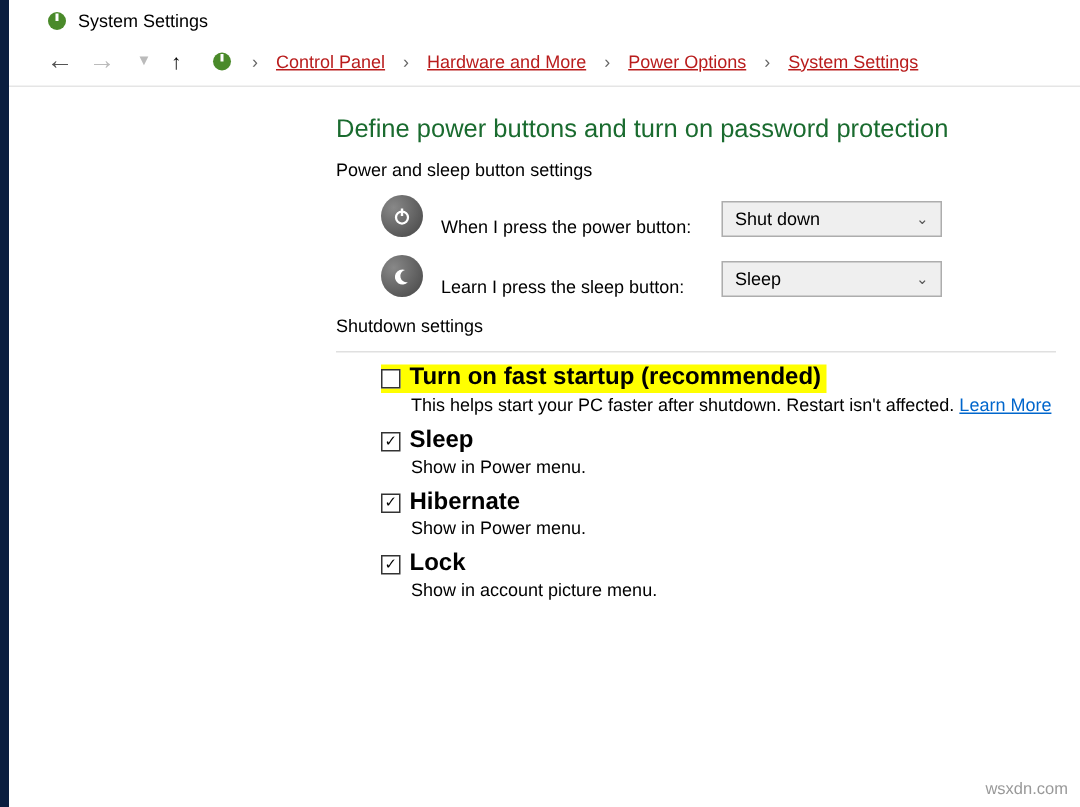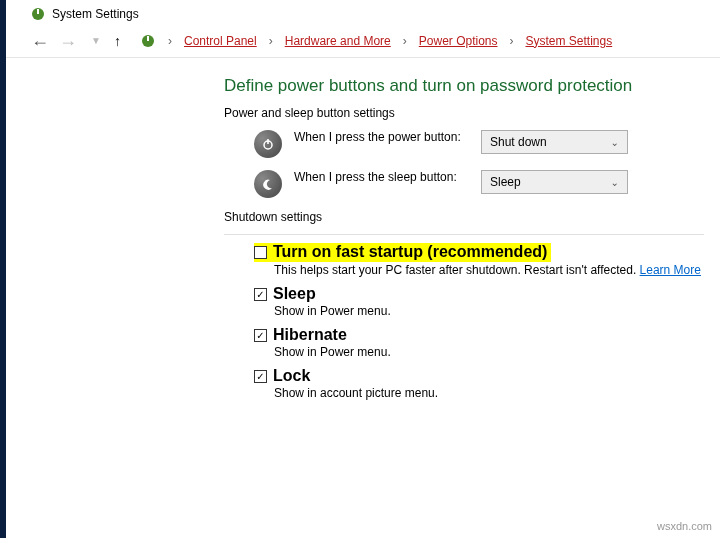--- a/index.html
+++ b/index.html
@@ -72,21 +72,21 @@
       margin-bottom: 16px;
       line-height: 1.4;
     }
     .section-label {
       font-size: 12px;
       margin: 8px 0 10px 0;
       color: #000;
     }
     .button-row {
       display: flex;
-      align-items: flex-start;
+      align-items: flex-end;
       gap: 12px;
       margin: 6px 0 12px 30px;
     }
     .power-circle {
       width: 28px; height: 28px;
       border-radius: 50%;
       background: radial-gradient(circle at 30% 30%, #888, #444);
       display: flex;
       align-items: center;
       justify-content: center;
@@ -208,21 +208,21 @@
         <span class="chev">⌄</span>
       </div>
     </div>
 
     <div class="button-row">
       <div class="power-circle">
         <svg width="14" height="14" viewBox="0 0 14 14">
             <path d="M9 3a5 5 0 1 0 2 8 4 4 0 0 1-2-8z" fill="#fff"></path>
           </svg>
       </div>
-      <span class="row-label">When I press the sleep button:</span>
+      <span class="row-label">Learn I press the sleep button:</span>
       <div class="combo">
         <span>Sleep</span>
         <span class="chev">⌄</span>
       </div>
     </div>
 
     <div class="section-label">Shutdown settings</div>
     <hr class="sep">
 
     <div class="shutdown-list">

